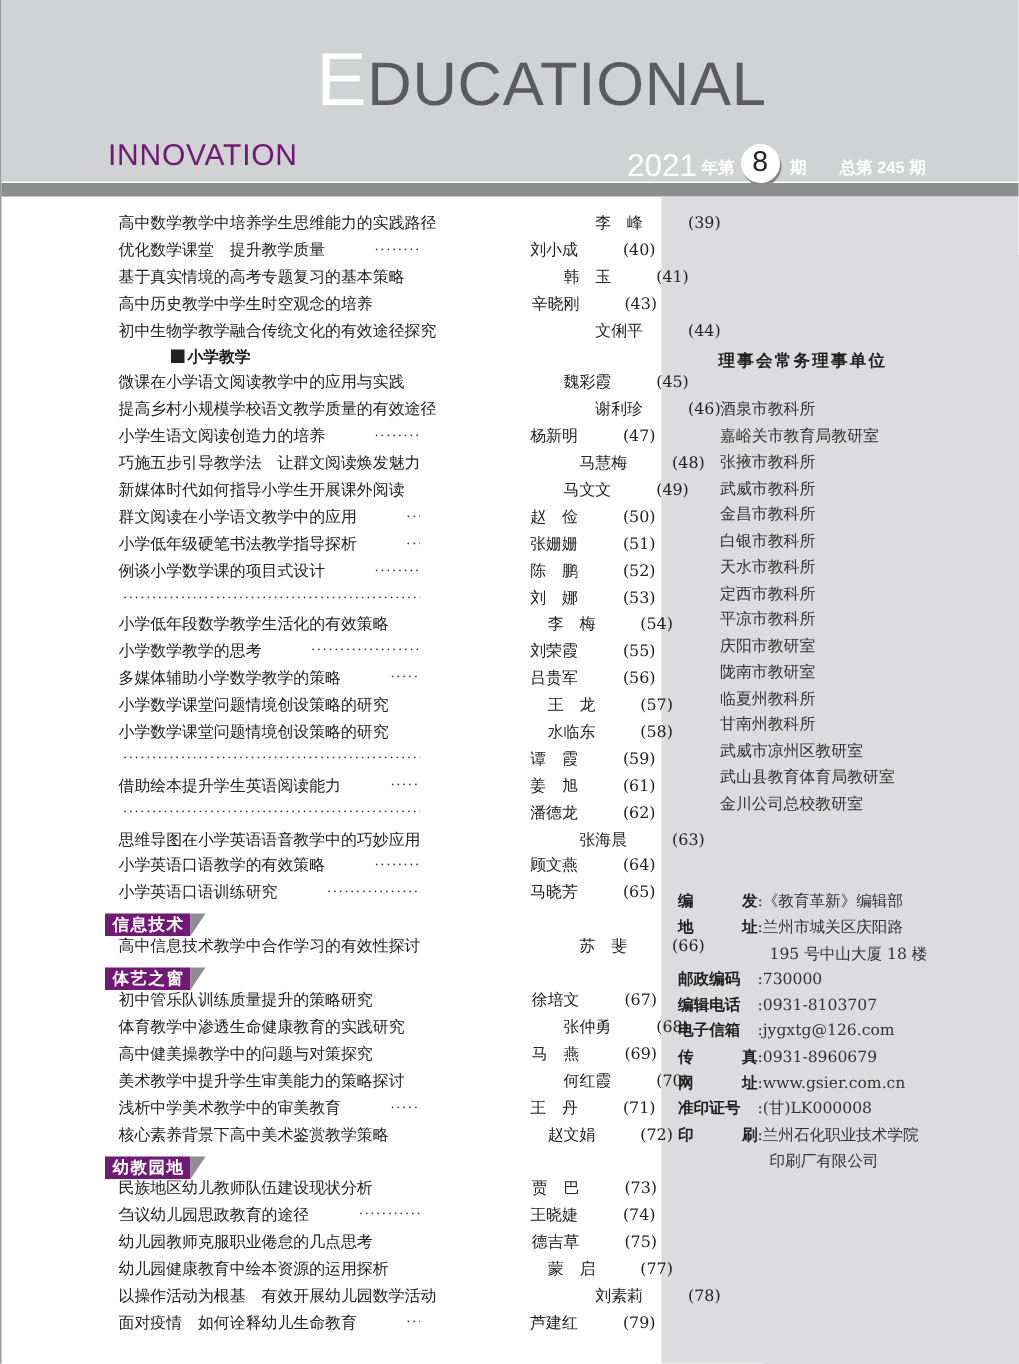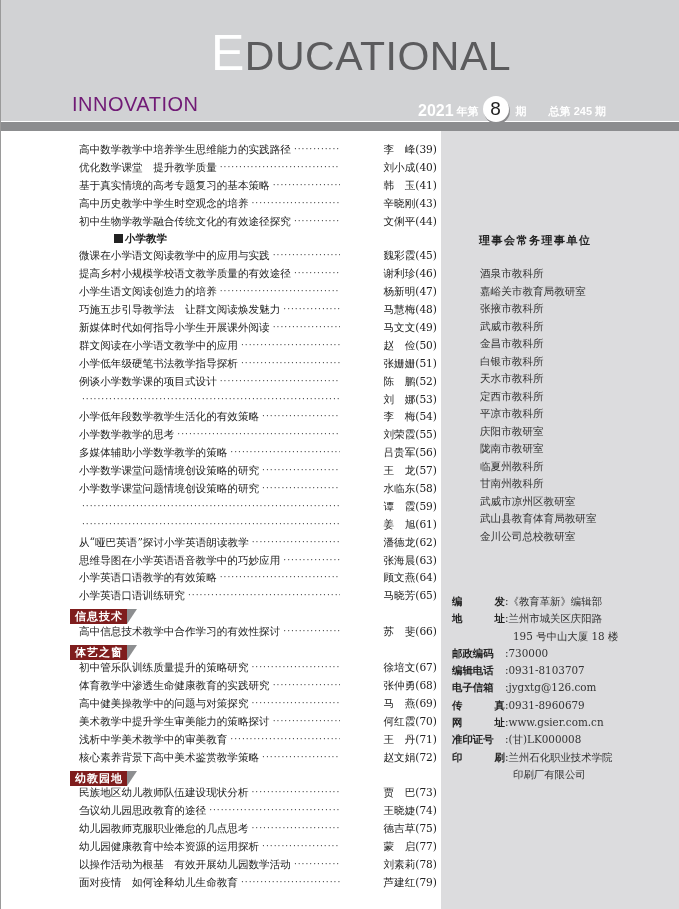--- a/index.html
+++ b/index.html
@@ -7,40 +7,40 @@
          font-family:"DejaVu Serif","Liberation Serif",serif; color:#222; }
   .page-left-border { position:absolute; left:0; top:0; width:1px; height:909px; background:#9a9a9a; }
   .header { position:absolute; left:1px; top:0; width:678px; height:121px; background:#d1d2d4;text-align:right; }
   .title { position:absolute; left:210px; top:30px; font-family:"Liberation Sans",sans-serif;
            font-size:41px; color:#5b5b5d; letter-spacing:0.5px; line-height:46px; }
   .title .bigE { color:#ffffff; font-size:50px; }
   .subtitle { position:absolute; left:71px; top:93px; font-family:"Liberation Sans",sans-serif;
               font-size:20px; color:#701a75; letter-spacing:0.5px; }
   .issue { position:absolute; left:417px; top:98px; font-family:"Liberation Sans",sans-serif;
            color:#ffffff; display:flex; align-items:center; white-space:nowrap; }
-  .issue .year { font-size:16px;font-weight:bold; }
+  .issue .year { font-size:21px; }
   .issue .small { font-size:11px; font-weight:bold; margin-left:3px; }
   .issue .circle { width:26px; height:26px; border-radius:50%; background:#fff; color:#222;
                    font-size:19px; display:flex; align-items:center; justify-content:center;
                    margin:0 4px; box-shadow:1px 2px 0 #8a8a8c; position:relative; top:-2px; }
   .issue .total { margin-left:22px; }
   .sep-bar { position:absolute; left:1px; top:122px; width:678px; height:9px; background:#8c8d8f; }
   .right-panel { position:absolute; left:441px; top:131px; width:238px; height:778px; background:#dcdcde; }
   .toc { position:absolute; left:79px; top:141px; width:358px; }
-  .toc-row { display:flex; align-items:flex-end; height:17.9px; font-size:10.6px; line-height:17.9px; white-space:nowrap; }
+  .toc-row { display:flex; align-items:flex-end; height:17.9px; font-size:10.6px; line-height:17.9px; white-space:nowrap;gap:30px; }
   .toc-row .t { flex:0 0 auto; }
   .toc-row .dots { flex:1 1 auto; overflow:hidden; color:#333; margin:0 3px; letter-spacing:1px; font-size:9px; }
   .toc-row .dots::before { content:"··································································································"; }
   .toc-row .a { flex:0 0 auto;margin-left:40px; }
   .toc-row .p { flex:0 0 auto; }
   .plain-head { font-family:"DejaVu Sans","Liberation Sans",sans-serif; font-weight:bold; font-size:10.5px;
                 height:17px; line-height:17px; margin-left:-3px;padding-left:38px; }
   .plain-head .sq { display:inline-block; width:9px; height:9px; background:#222; margin-right:2px; vertical-align:-1px; }
   .tab-head { position:relative; height:18px; margin-left:-9px; }
-  .tab-head .tab { display:inline-block; height:15px; line-height:15px; background:#7f1d1d; color:#fff;
+  .tab-head .tab { display:inline-block; height:15px; line-height:15px; background:#701a75; color:#fff;
                    font-family:"DejaVu Sans","Liberation Sans",sans-serif; font-weight:bold; font-size:11px;
                    padding:0 4px 0 5px; position:relative; letter-spacing:1px; margin-top:2px; }
   .tab-head .tab::after { content:""; position:absolute; right:-10px; top:0; width:0; height:0;
                           border-top:15px solid #8d8e90; border-right:10px solid transparent; }
   .council-title { position:absolute; left:479px; top:233px; font-family:"DejaVu Sans","Liberation Sans",sans-serif;
                    font-weight:bold; font-size:11px; letter-spacing:1.5px; color:#222; }
   .council-list { position:absolute; left:480px; top:265px; }
   .council-list div { font-size:10.6px; height:17.5px; line-height:17.5px; color:#333; }
   .info { position:absolute; left:452px; top:593px; }
   .info .row { height:17.3px; line-height:17.3px; font-size:10.4px; white-space:nowrap; display:flex; }
@@ -181,26 +181,26 @@
       <span class="dots"></span>
       <span class="a">水临东</span>
       <span class="p">(58)</span>
     </div>
     <div class="toc-row">
       <span class="dots"></span>
       <span class="a">谭　霞</span>
       <span class="p">(59)</span>
     </div>
     <div class="toc-row">
+      <span class="t">借助绘本提升学生英语阅读能力</span>
       <span class="dots"></span>
       <span class="a">姜　旭</span>
       <span class="p">(61)</span>
     </div>
     <div class="toc-row">
-      <span class="t">从“哑巴英语”探讨小学英语朗读教学</span>
       <span class="dots"></span>
       <span class="a">潘德龙</span>
       <span class="p">(62)</span>
     </div>
     <div class="toc-row">
       <span class="t">思维导图在小学英语语音教学中的巧妙应用</span>
       <span class="dots"></span>
       <span class="a">张海晨</span>
       <span class="p">(63)</span>
     </div>

